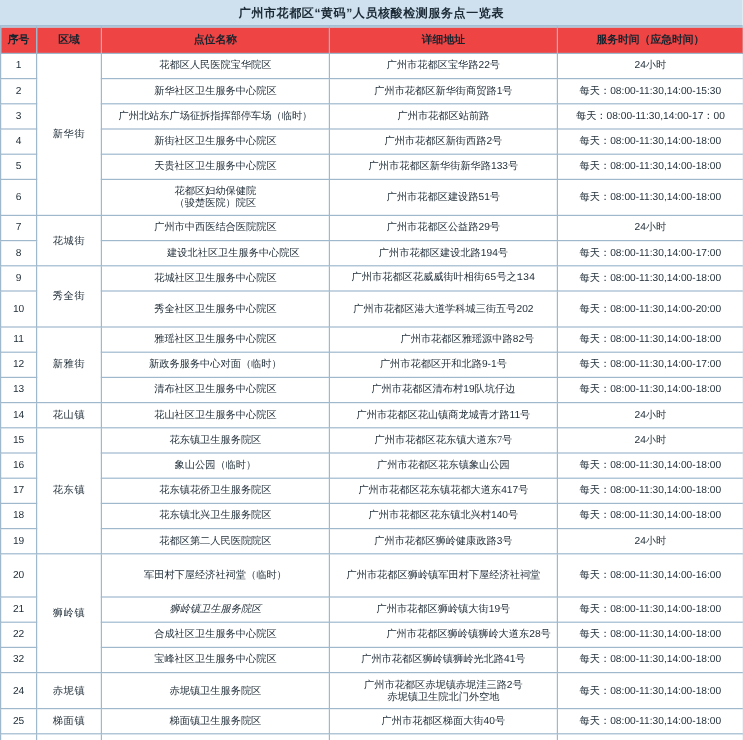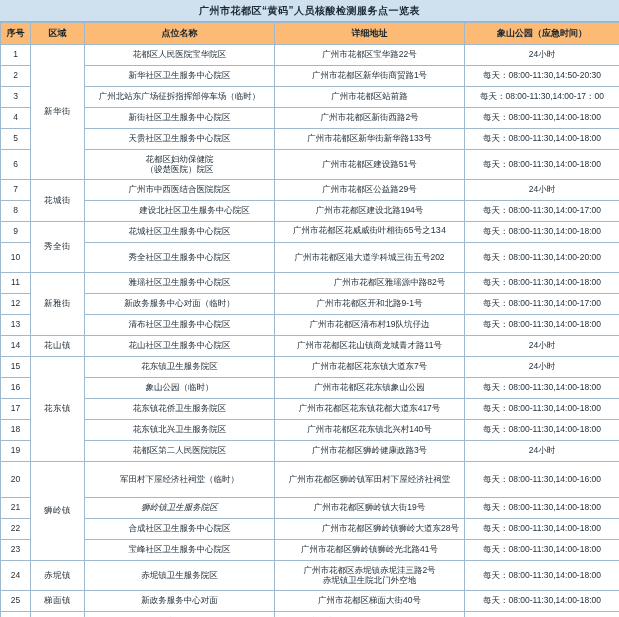--- a/index.html
+++ b/index.html
@@ -48,21 +48,21 @@
     line-height: 1.15;
     text-align: center;
     vertical-align: middle;
     padding: 1px 2px;
     box-sizing: border-box;
     word-break: break-all;
     background: #ffffff;
     color: #1d2b36;
   }
   table.sheet thead th {
-    background: #fdba74;
+    background: #ef4444;
     font-weight: bold;
     font-size: 9px;
     height: 22px;
     color: #16242e;
   }
   col.c-no    { width: 30px; }
   col.c-area  { width: 54px; }
   col.c-name  { width: 190px; }
   col.c-addr  { width: 190px; }
   col.c-time  { width: 155px; }
@@ -92,36 +92,36 @@
       <col class="c-name">
       <col class="c-addr">
       <col class="c-time">
     </colgroup>
     <thead>
       <tr>
         <th>序号</th>
         <th>区域</th>
         <th>点位名称</th>
         <th>详细地址</th>
-        <th>象山公园（应急时间）</th>
+        <th>服务时间（应急时间）</th>
       </tr>
     </thead>
     <tbody id="table-body">
         <tr class="row">
           <td class="cell-no">1</td>
           <td class="cell-area" rowspan="6">新华街</td>
           <td class="cell-name" style="white-space: pre-line;">花都区人民医院宝华院区</td>
           <td class="cell-addr" style="white-space: pre-line;">广州市花都区宝华路22号</td>
           <td class="cell-time">24小时</td>
         </tr>
         <tr class="row">
           <td class="cell-no">2</td>
           <td class="cell-name" style="white-space: pre-line;">新华社区卫生服务中心院区</td>
           <td class="cell-addr" style="white-space: pre-line;">广州市花都区新华街商贸路1号</td>
-          <td class="cell-time">每天：08:00-11:30,14:50-20:30</td>
+          <td class="cell-time">每天：08:00-11:30,14:00-15:30</td>
         </tr>
         <tr class="row">
           <td class="cell-no">3</td>
           <td class="cell-name" style="white-space: pre-line;">广州北站东广场征拆指挥部停车场（临时）</td>
           <td class="cell-addr" style="white-space: pre-line;">广州市花都区站前路</td>
           <td class="cell-time">每天：08:00-11:30,14:00-17：00</td>
         </tr>
         <tr class="row">
           <td class="cell-no">4</td>
           <td class="cell-name" style="white-space: pre-line;">新街社区卫生服务中心院区</td>
@@ -190,21 +190,21 @@
           <td class="cell-no">14</td>
           <td class="cell-area" rowspan="1">花山镇</td>
           <td class="cell-name" style="white-space: pre-line;">花山社区卫生服务中心院区</td>
           <td class="cell-addr" style="white-space: pre-line;">广州市花都区花山镇商龙城青才路11号</td>
           <td class="cell-time">24小时</td>
         </tr>
         <tr class="row">
           <td class="cell-no">15</td>
           <td class="cell-area" rowspan="5">花东镇</td>
           <td class="cell-name" style="white-space: pre-line;">花东镇卫生服务院区</td>
-          <td class="cell-addr" style="white-space: pre-line;">广州市花都区花东镇大道东7号</td>
+          <td class="cell-addr" style="white-space: pre-line; font-family: Liberation Serif, serif;">广州市花都区花东镇大道东7号</td>
           <td class="cell-time">24小时</td>
         </tr>
         <tr class="row">
           <td class="cell-no">16</td>
           <td class="cell-name" style="white-space: pre-line;">象山公园（临时）</td>
           <td class="cell-addr" style="white-space: pre-line;">广州市花都区花东镇象山公园</td>
           <td class="cell-time">每天：08:00-11:30,14:00-18:00</td>
         </tr>
         <tr class="row">
           <td class="cell-no">17</td>
@@ -237,37 +237,37 @@
           <td class="cell-addr" style="white-space: pre-line;">广州市花都区狮岭镇大街19号</td>
           <td class="cell-time">每天：08:00-11:30,14:00-18:00</td>
         </tr>
         <tr class="row">
           <td class="cell-no">22</td>
           <td class="cell-name" style="white-space: pre-line;">合成社区卫生服务中心院区</td>
           <td class="cell-addr" style="white-space: pre-line; padding-left: 44px;">广州市花都区狮岭镇狮岭大道东28号</td>
           <td class="cell-time">每天：08:00-11:30,14:00-18:00</td>
         </tr>
         <tr class="row">
-          <td class="cell-no">23</td>
+          <td class="cell-no">32</td>
           <td class="cell-name" style="white-space: pre-line;">宝峰社区卫生服务中心院区</td>
           <td class="cell-addr" style="white-space: pre-line;">广州市花都区狮岭镇狮岭光北路41号</td>
           <td class="cell-time">每天：08:00-11:30,14:00-18:00</td>
         </tr>
         <tr class="row row-tall">
           <td class="cell-no">24</td>
           <td class="cell-area" rowspan="1">赤坭镇</td>
           <td class="cell-name" style="white-space: pre-line;">赤坭镇卫生服务院区</td>
           <td class="cell-addr" style="white-space: pre-line;">广州市花都区赤坭镇赤坭洼三路2号
 赤坭镇卫生院北门外空地</td>
           <td class="cell-time">每天：08:00-11:30,14:00-18:00</td>
         </tr>
         <tr class="row">
           <td class="cell-no">25</td>
           <td class="cell-area" rowspan="1">梯面镇</td>
-          <td class="cell-name" style="white-space: pre-line;">新政务服务中心对面</td>
+          <td class="cell-name" style="white-space: pre-line;">梯面镇卫生服务院区</td>
           <td class="cell-addr" style="white-space: pre-line;">广州市花都区梯面大街40号</td>
           <td class="cell-time">每天：08:00-11:30,14:00-18:00</td>
         </tr>
         <tr class="row">
           <td class="cell-no">26</td>
           <td class="cell-area" rowspan="1">炭步镇</td>
           <td class="cell-name" style="white-space: pre-line;">炭步镇中心卫生服务院区</td>
           <td class="cell-addr" style="white-space: pre-line;">广州市花都区炭步镇桥南路28号</td>
           <td class="cell-time">每天：08:00-11:30,14:00-18:00</td>
         </tr>

